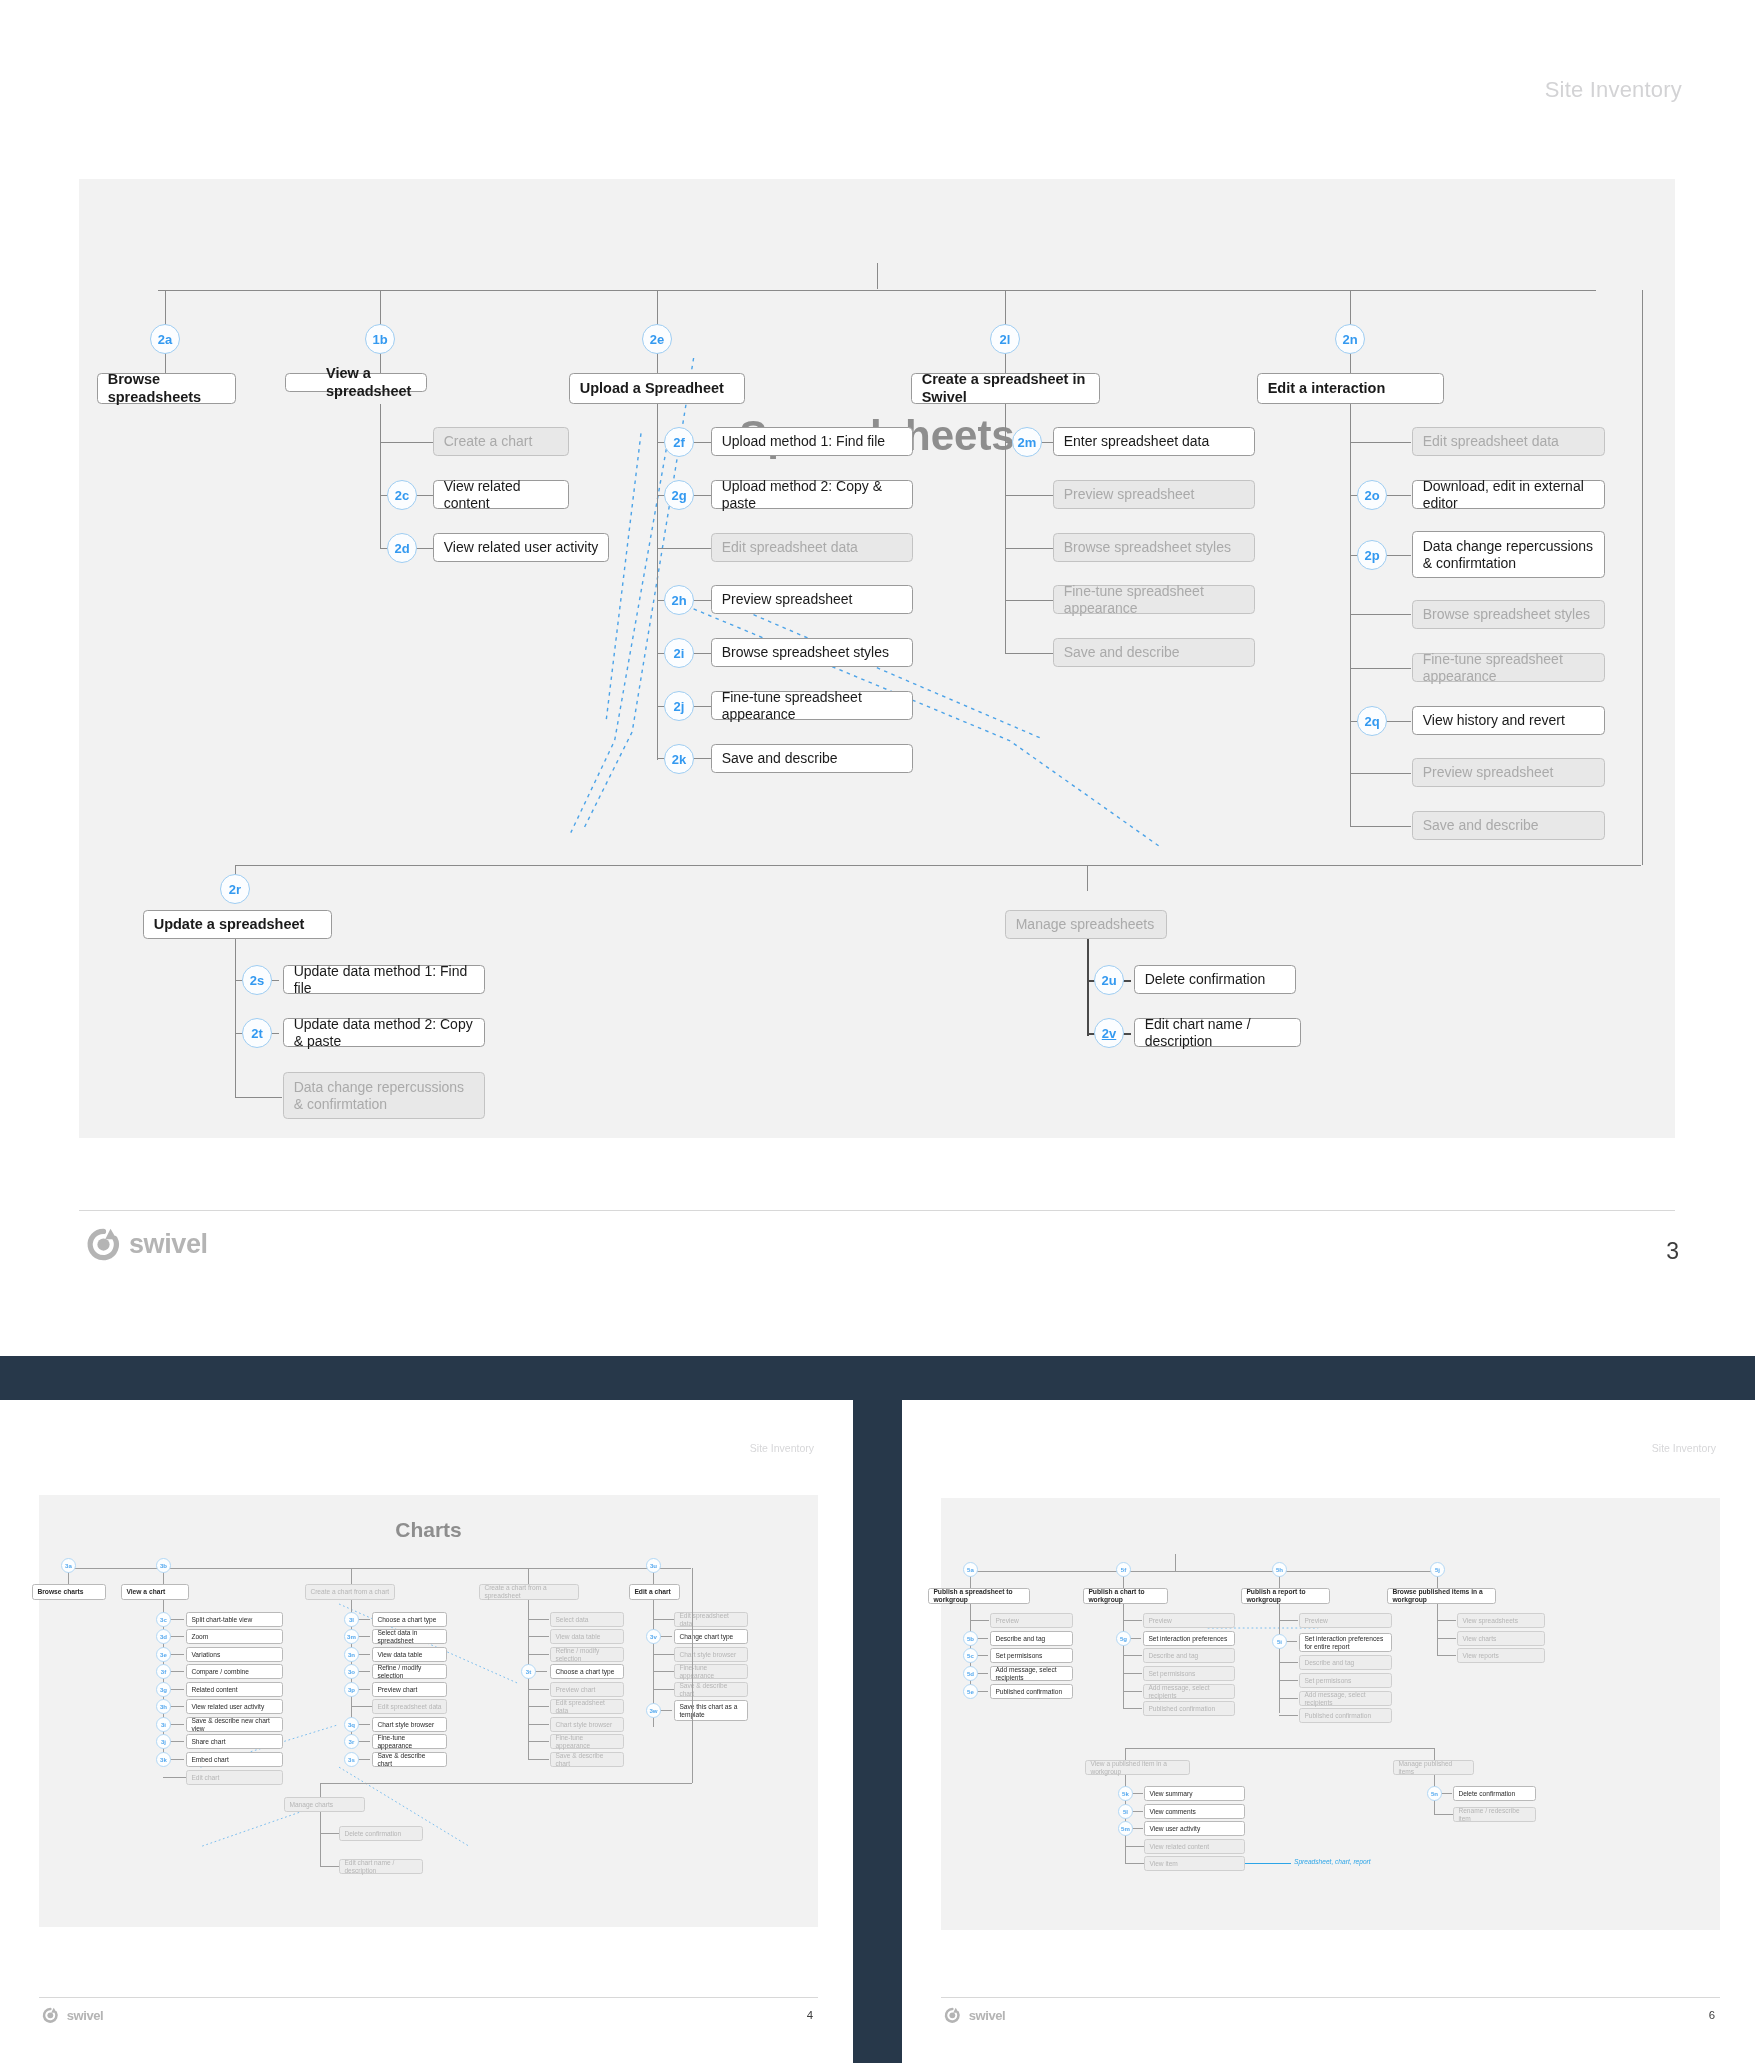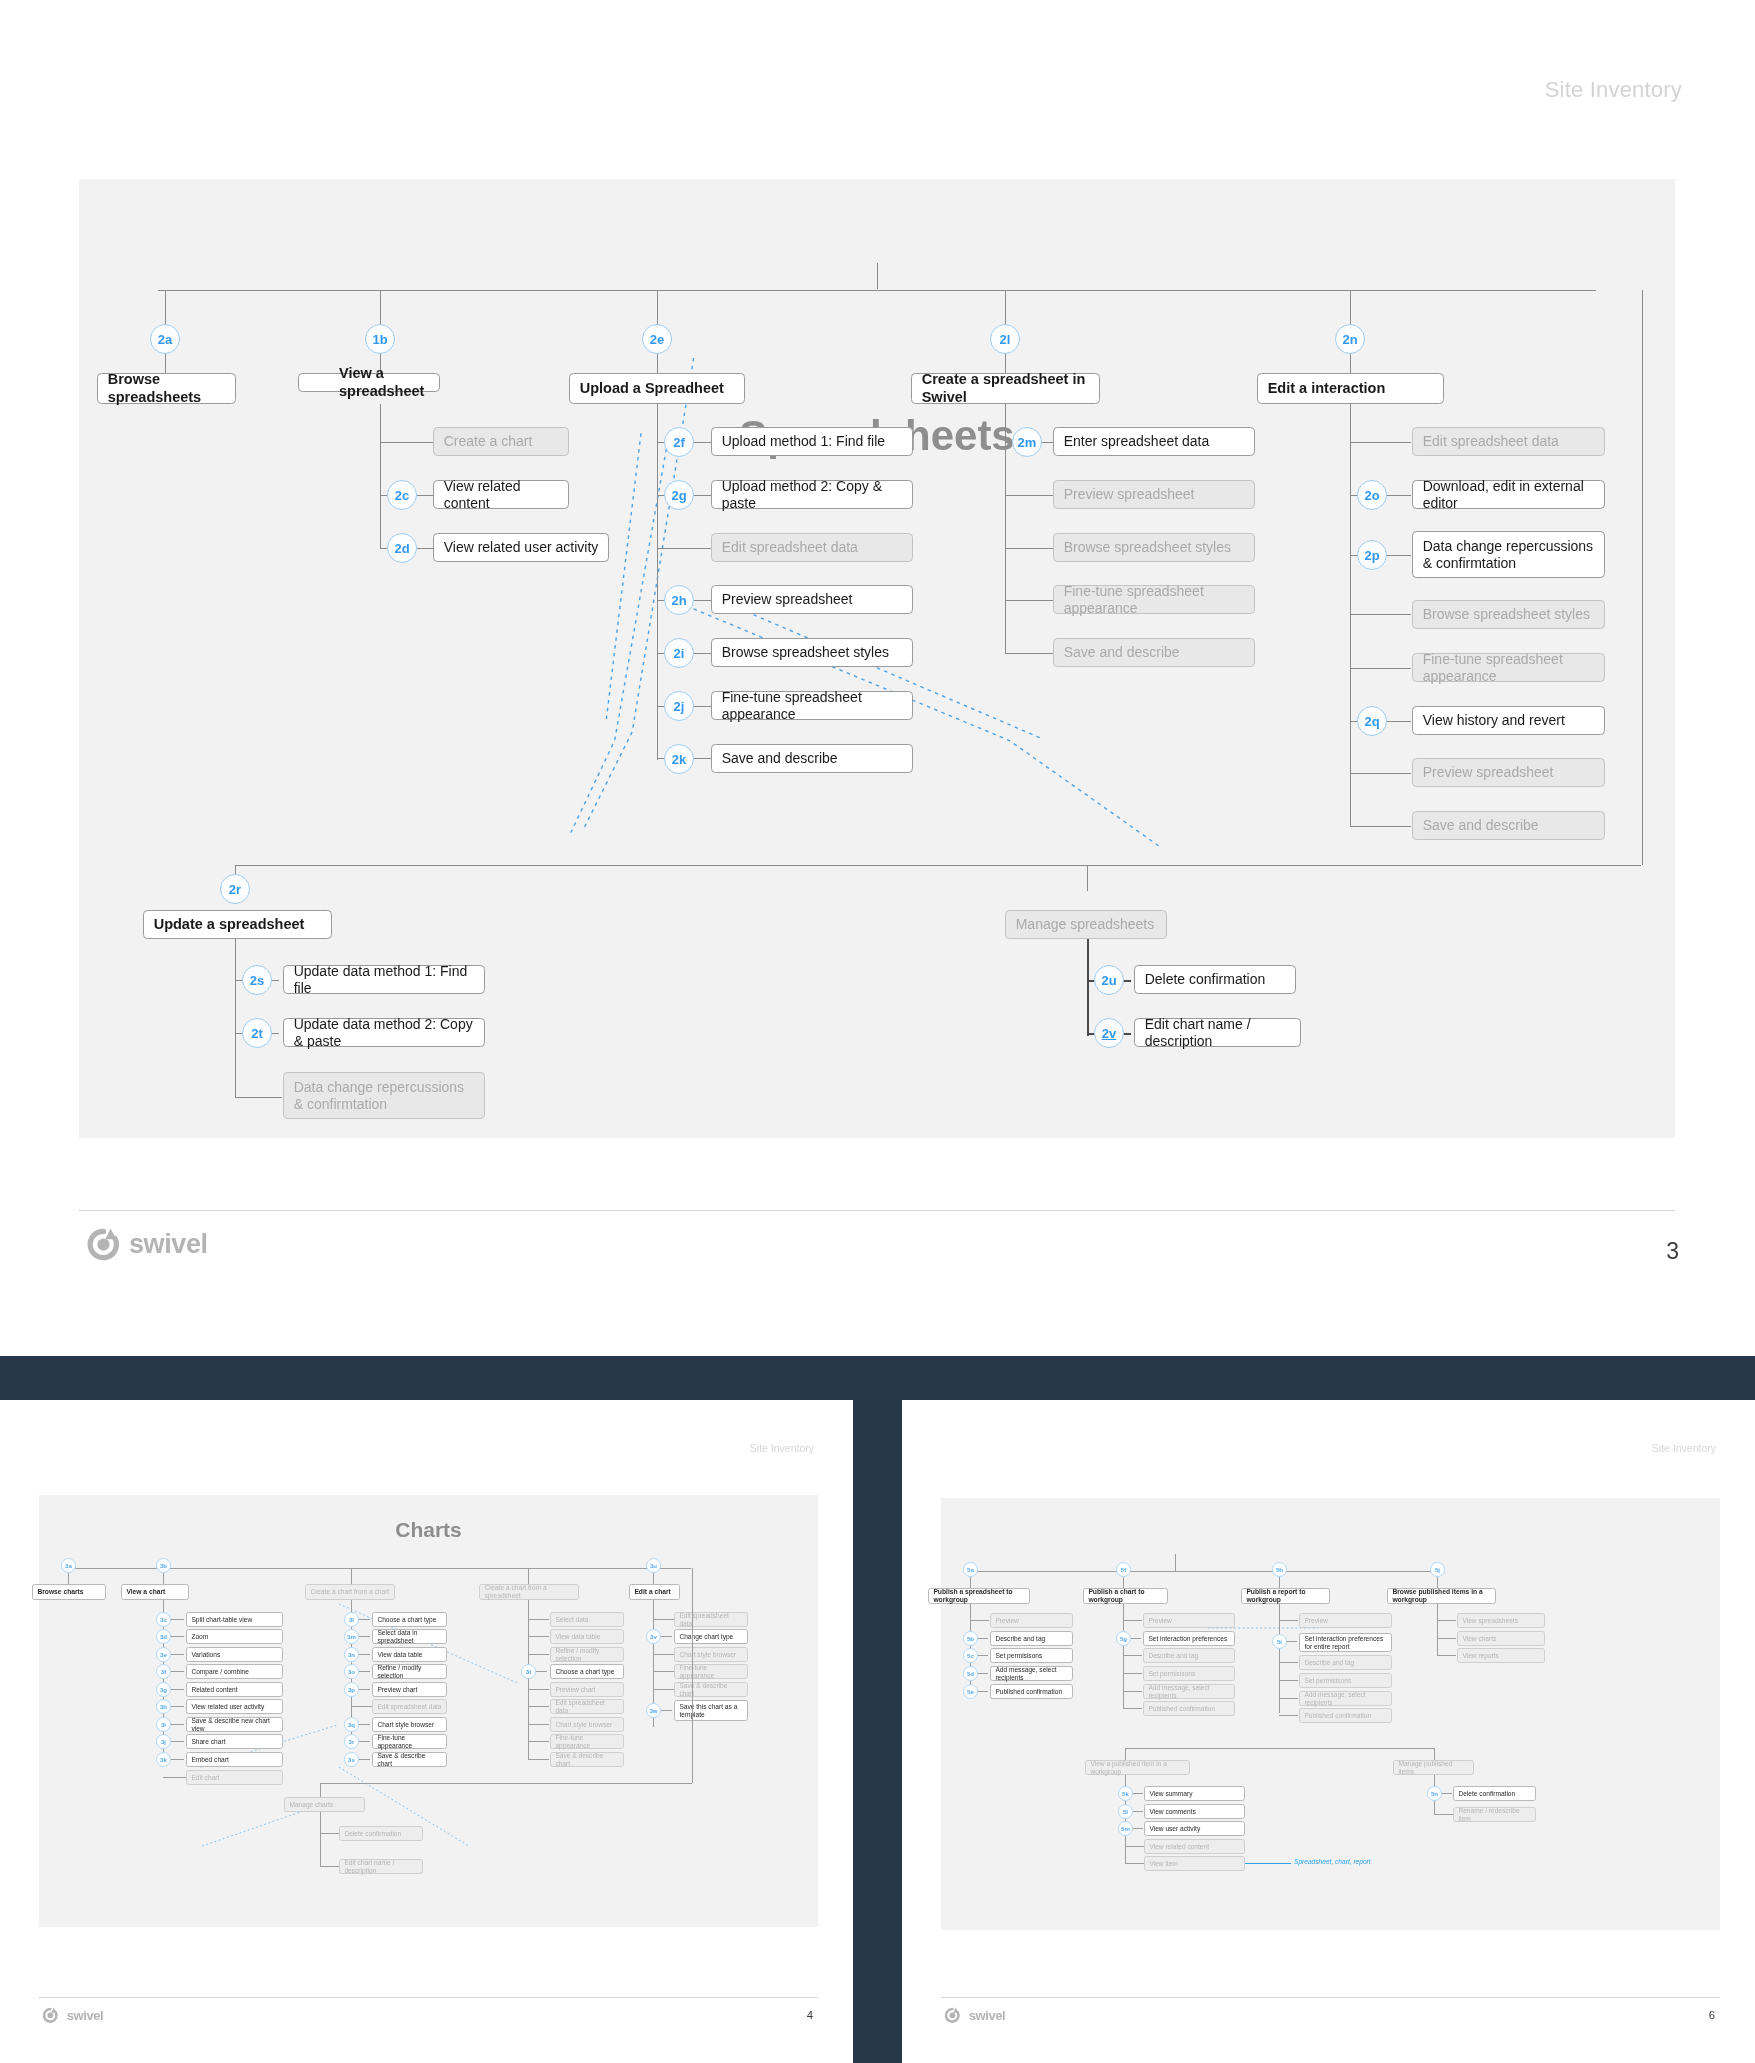--- a/index.html
+++ b/index.html
@@ -107,21 +107,21 @@
 
   <div class="ln h1px" style="left:158px; top:290px; width:1438px;"></div>
   <div class="ln v1px" style="left:877px; top:263px; height:26px;"></div>
 
   <div class="ln v1px" style="left:165px; top:290px; height:97px;"></div>
   <div class="chip" style="left:150px; top:324px;">2a</div>
   <div class="box l1" style="left:97px; top:373px; width:139px; height:31px;">Browse spreadsheets</div>
 
   <div class="ln v1px" style="left:380px; top:290px; height:97px;"></div>
   <div class="chip" style="left:365px; top:324px;">1b</div>
-  <div class="box l1" style="left:298px; top:373px; width:142px; height:19px;padding-left:40px;">View a spreadsheet</div>
+  <div class="box l1" style="left:285px; top:373px; width:142px; height:19px;padding-left:40px;">View a spreadsheet</div>
   <div class="ln v1px" style="left:380px; top:404px; height:145px;"></div>
   <div class="ln h1px" style="left:380px; top:442px; width:53px;"></div>
   <div class="box ghost" style="left:433px; top:427px; width:136px; height:29px;">Create a chart</div>
   <div class="ln h1px" style="left:380px; top:495px; width:53px;"></div>
   <div class="chip" style="left:387px; top:480px;">2c</div>
   <div class="box" style="left:433px; top:480px; width:136px; height:29px;">View related content</div>
   <div class="ln h1px" style="left:380px; top:548px; width:53px;"></div>
   <div class="chip" style="left:387px; top:533px;">2d</div>
   <div class="box" style="left:433px; top:533px; width:176px; height:29px;">View related user activity</div>
 

